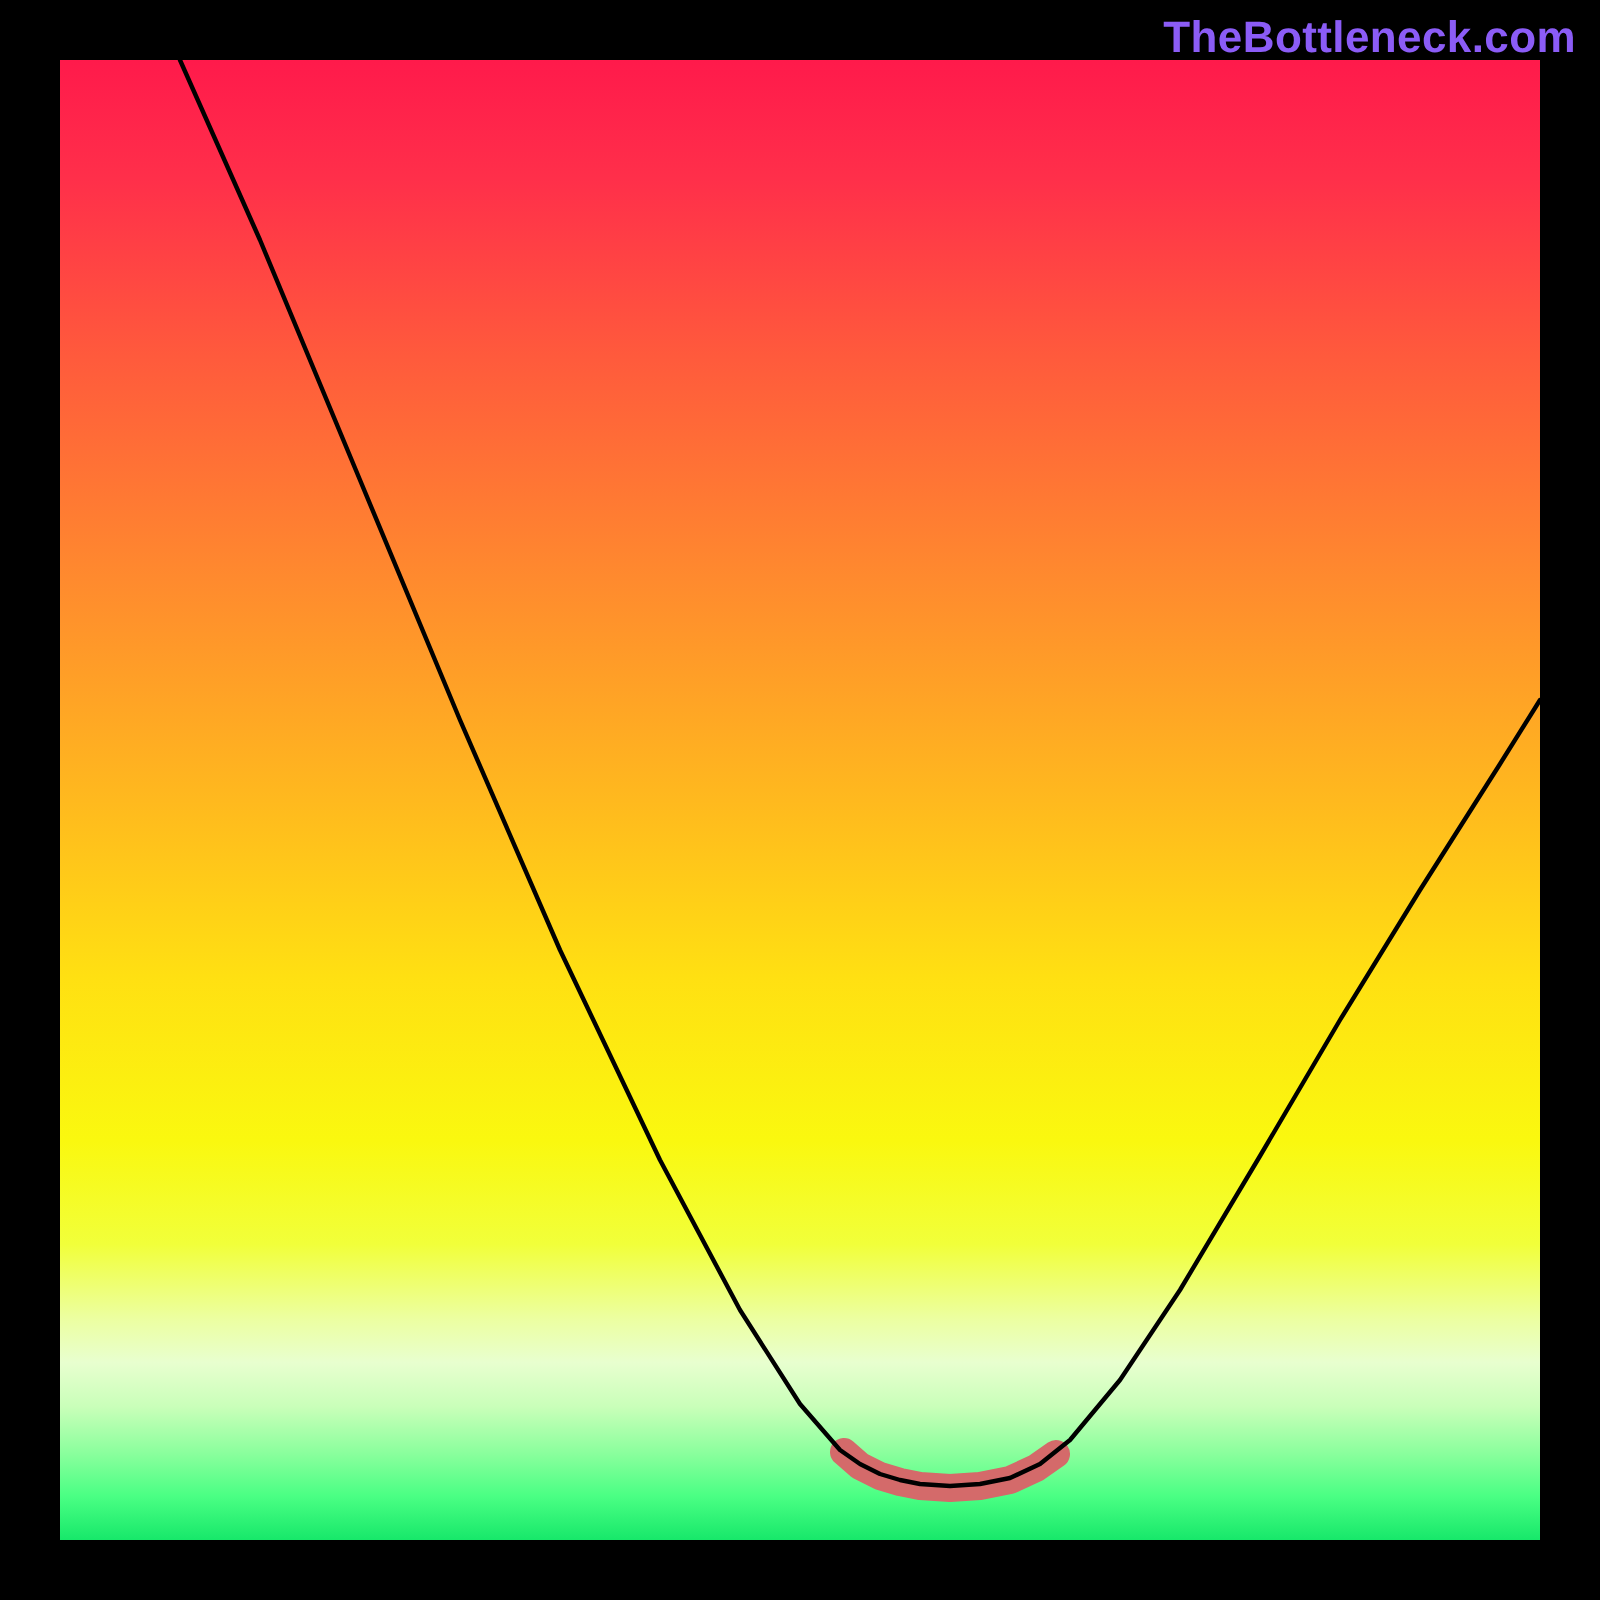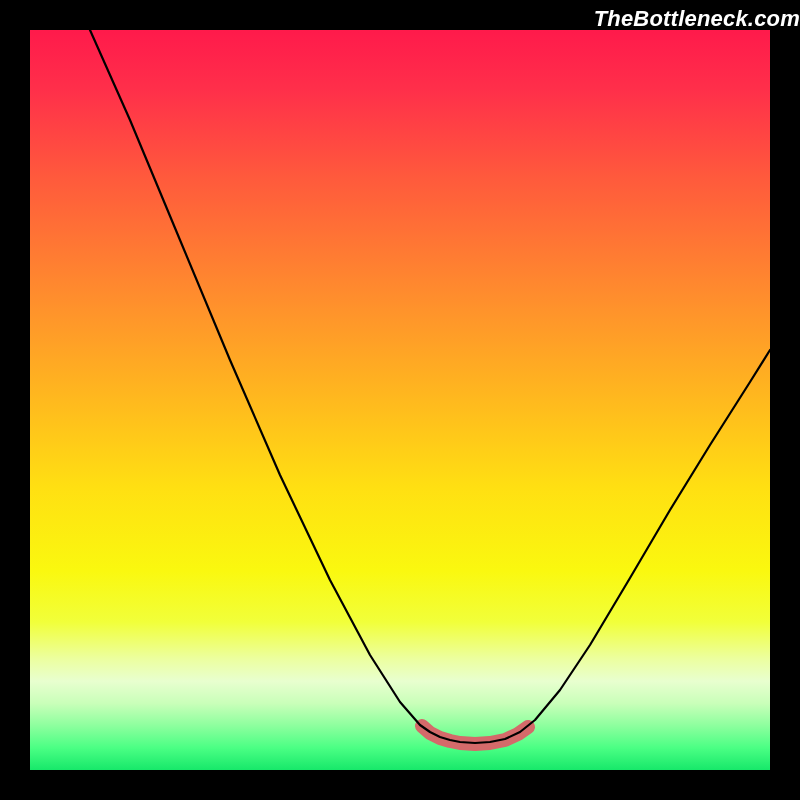--- a/index.html
+++ b/index.html
@@ -21,27 +21,26 @@
     position: absolute;
     left: 30px;
     top: 30px;
     width: 740px;
     height: 740px;
     overflow: hidden;
   }
   .watermark {
     position: absolute;
     top: 6px;
-    right: 0;
-    color: #ffffff;
+    right: 12px;
+    color: #8b5cf6;
     font-size: 22px;
     font-weight: 600;
     letter-spacing: 0.2px;
     user-select: none;
-    font-style: italic;
   }
   svg { display: block; }
 </style>
 </head>
 <body>
 
 <div class="frame">
   <div class="watermark">TheBottleneck.com</div>
 
   <div class="plot">

